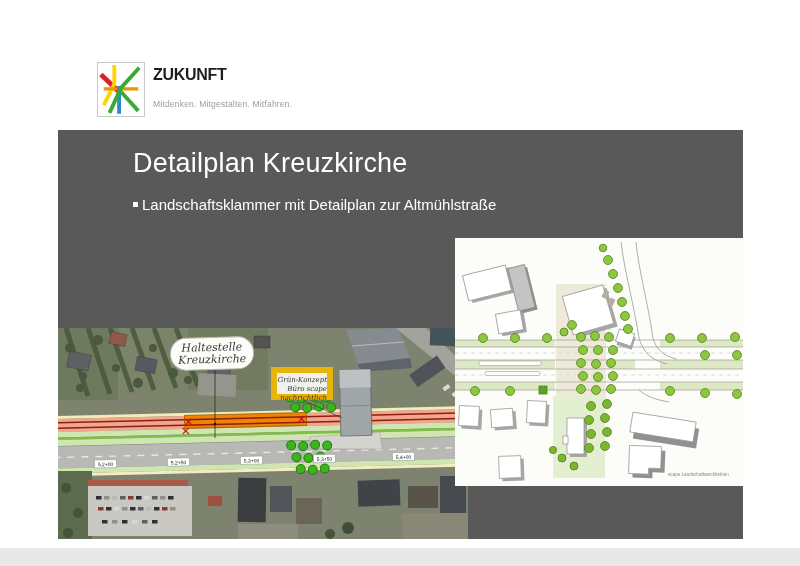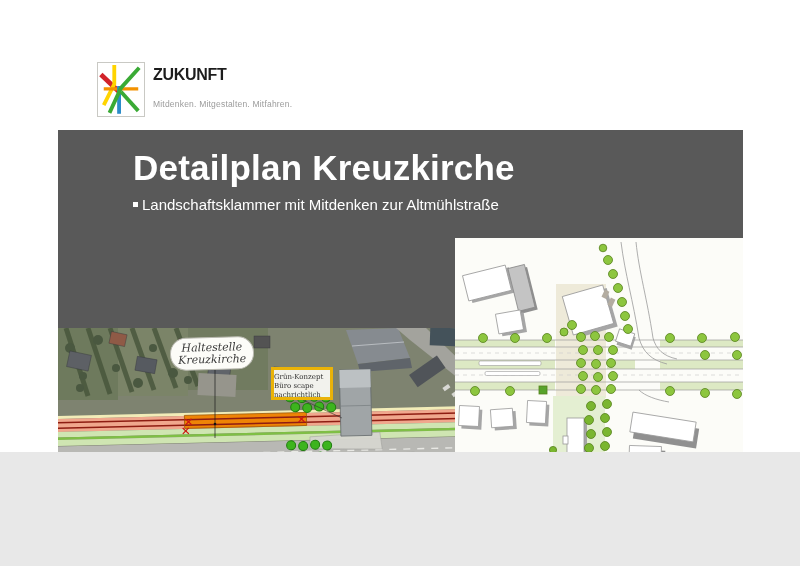--- a/index.html
+++ b/index.html
@@ -1,44 +1,44 @@
 <!DOCTYPE html>
 <html><head>
 <meta charset="utf-8">
 <style>
   html,body{margin:0;padding:0;background:#e8e8e8;}
-  .slide{position:relative;width:800px;height:452px;background:#ffffff;overflow:hidden;
+  .slide{position:relative;width:800px;height:548px;background:#ffffff;overflow:hidden;
          font-family:"Liberation Sans",sans-serif;}
   
   .logo{position:absolute;left:97px;top:62px;display:flex;gap:8px;}
   .logo-box{width:48px;height:55px;background:#fff;border:1px solid #c9c9c4;box-sizing:border-box;}
   .logo-text{padding-top:5px;}
   .brand{color:#1c1c1c;font-weight:bold;line-height:1;letter-spacing:-0.3px;}
   .brand.l1{font-size:16px;}
   .brand.l2{font-size:20px;margin-top:1px;}
   .tagline{margin-top:16px;font-size:8.5px;color:#9b9b9b;letter-spacing:0.2px;}
   
   .panel{position:absolute;left:58px;top:130px;width:685px;height:409px;background:#595959;}
-  .title{position:absolute;left:75px;top:18px;margin:0;color:#ffffff;font-size:35px;
-         font-weight:bold;letter-spacing:0.2px;}
+  .title{position:absolute;left:75px;top:18px;margin:0;color:#ffffff;font-size:27px;
+         font-weight:normal;letter-spacing:0.2px;}
   .bullet-row{position:absolute;left:75px;top:66px;display:flex;align-items:center;}
   .bullet-square{width:5px;height:5px;background:#ffffff;margin-right:4px;flex:none;}
   .bullet-text{color:#ffffff;font-size:15px;}
   
   .aerial{position:absolute;left:0;top:198px;width:410px;height:211px;margin:0;z-index:1;}
   .plan{position:absolute;left:397px;top:108px;width:288px;height:248px;margin:0;z-index:2;}
   .aerial svg,.plan svg{display:block;width:100%;height:100%;}
   
   .stop-bubble{position:absolute;left:112px;top:9px;width:82px;height:31px;background:#fcfcf8;
     border:1px solid #b9b9b0;border-radius:16px;display:flex;flex-direction:column;justify-content:center;
     text-align:center;font-family:"DejaVu Serif",serif;font-style:italic;font-size:11px;line-height:12px;
     color:#3a3a3a;transform:rotate(-1.5deg);}
   .note-box{position:absolute;left:213px;top:39px;width:62px;height:33px;background:rgba(252,252,247,0.92);
-    border:3px solid #eab308;box-sizing:border-box;text-align:left;font-size:7px;line-height:9px;
-    padding-top:3px;color:#333;font-family:"DejaVu Serif",serif;}
+    border:6px solid #eab308;box-sizing:border-box;text-align:right;font-size:7px;line-height:9px;
+    padding-top:3px;color:#333;font-family:"DejaVu Serif",serif;font-style:italic;}
 </style>
 </head>
 <body>
 
 <div class="slide">
 
   <header class="logo">
     <div class="logo-box">
       <svg viewBox="0 0 48 55">
         <path d="M3 12 L22 30" stroke="#d2232a" stroke-width="5" fill="none"></path>
@@ -52,21 +52,21 @@
     <div class="logo-text">
       <div class="brand l1">ZUKUNFT</div>
       <div class="tagline">Mitdenken. Mitgestalten. Mitfahren.</div>
     </div>
   </header>
 
   <section class="panel">
     <h1 class="title">Detailplan Kreuzkirche</h1>
     <div class="bullet-row">
       <span class="bullet-square"></span>
-      <span class="bullet-text">Landschaftsklammer mit Mitdenken zur Altmühlstraße</span>
+      <span class="bullet-text">Landschaftsklammer mit Detailplan zur Altmühlstraße</span>
     </div>
 
     <figure class="aerial">
       <svg viewBox="0 0 410 211" preserveAspectRatio="none">
         <rect width="410" height="211" fill="#7e8370"></rect>
 
         <g>
           <rect x="0" y="0" width="60" height="72" fill="#6e7a5d"></rect>
           <rect x="60" y="0" width="70" height="68" fill="#7b8468"></rect>
           <rect x="130" y="0" width="80" height="62" fill="#717b60"></rect>

